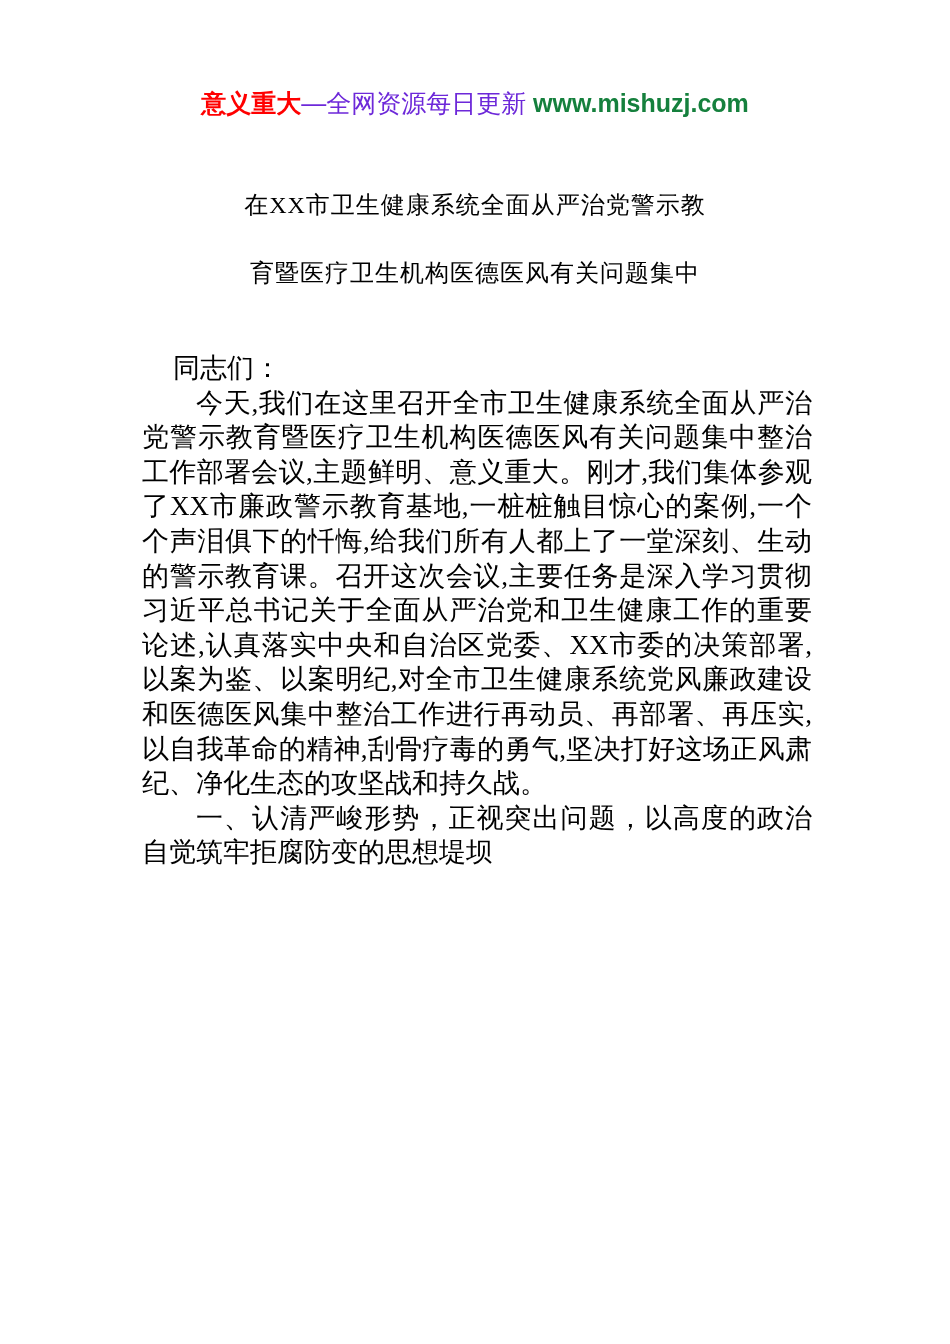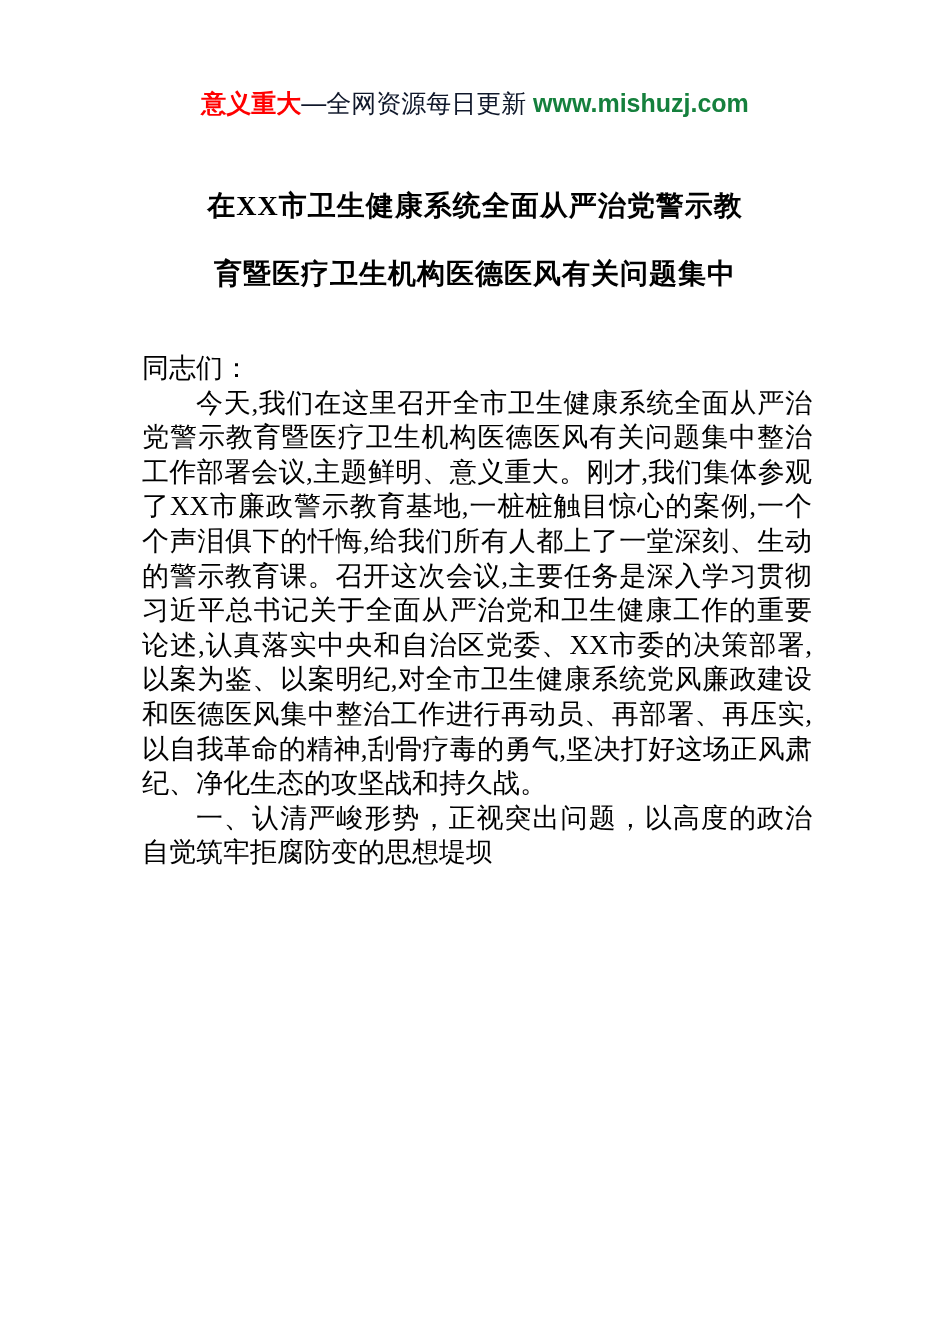--- a/index.html
+++ b/index.html
@@ -22,47 +22,47 @@
     font-family: "Liberation Sans", "DejaVu Sans", sans-serif;
     font-size: 25px;
     line-height: 27px;
     white-space: nowrap;
   }
   .doc-header .brand {
     color: #ff0000;
     font-weight: 700;
   }
   .doc-header .tagline {
-    color: #0f172a;
+    color: #6d28d9;
     font-weight: 400;
   }
   .doc-header .url {
     color: #15803d;
     font-weight: 700;
     cursor: pointer;
   }
   
   .doc-title {
     margin: 55px 60px 0 60px;
     text-align: center;
     font-family: "Liberation Serif", "DejaVu Serif", serif;
-    font-weight: 700;
-    font-size: 28px;
+    font-weight: 400;
+    font-size: 24px;
     line-height: 67.5px;
     letter-spacing: 1px;
   }
   
   .doc-body {
     margin: 44px 138px 0 142px;
     font-size: 27px;
     line-height: 34.6px;
     text-align: justify;
   }
   .doc-body p { margin: 0; padding: 0; text-indent: 2em; }
-  .doc-body p.salutation { text-indent: 0; }
+  .doc-body p.salutation { text-indent: 0; margin-left: 31px; }
 </style>
 </head>
 <body>
 
 <div class="page">
 
   <div class="doc-header">
     <span class="brand">意义重大</span><span class="tagline">—全网资源每日更新 </span><span class="url">www.mishuzj.com</span>
   </div>
 

